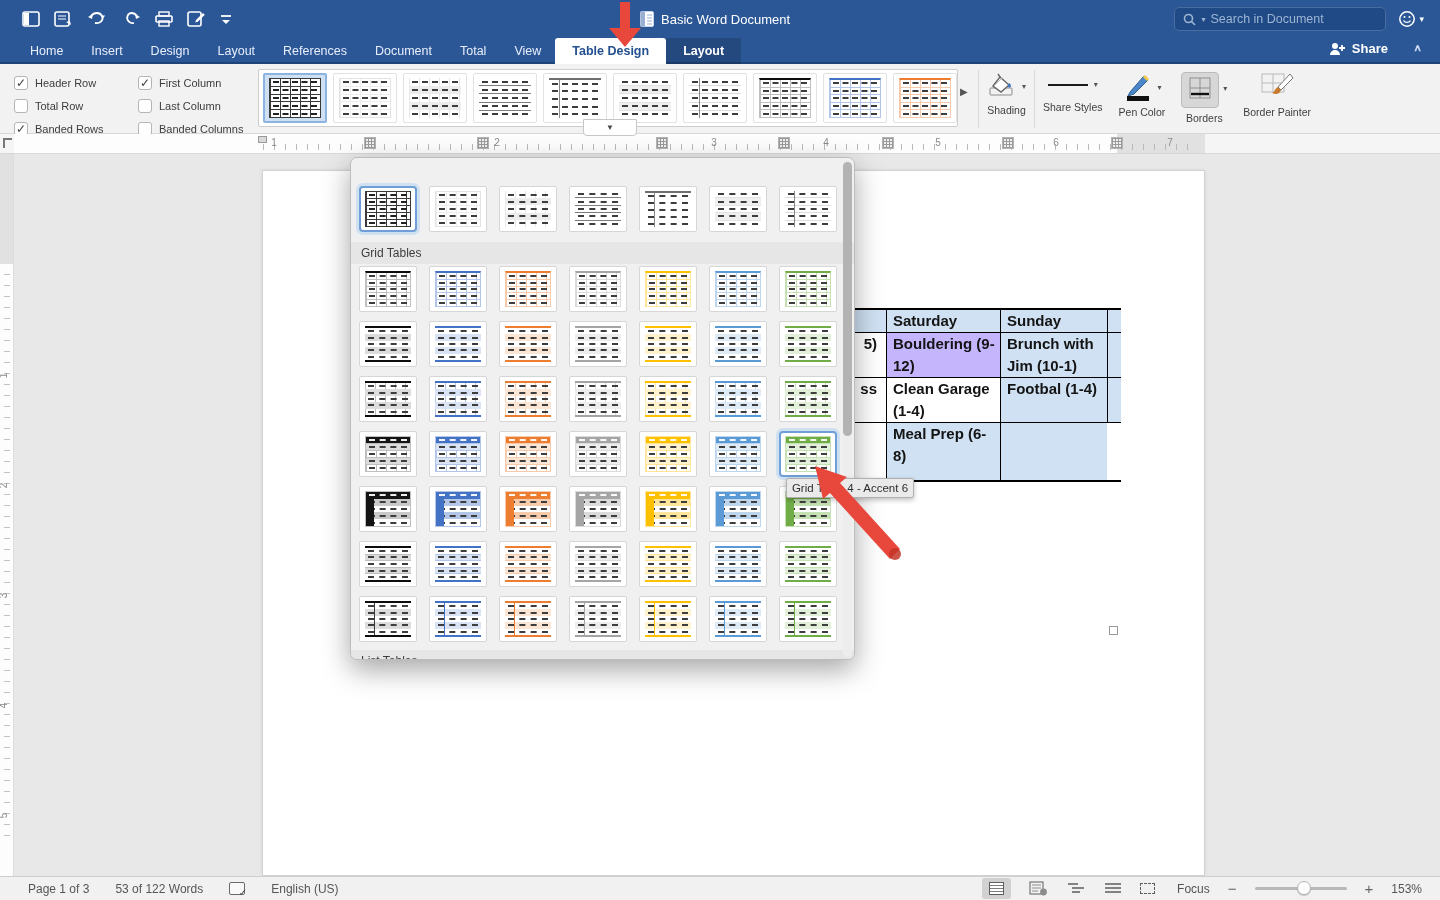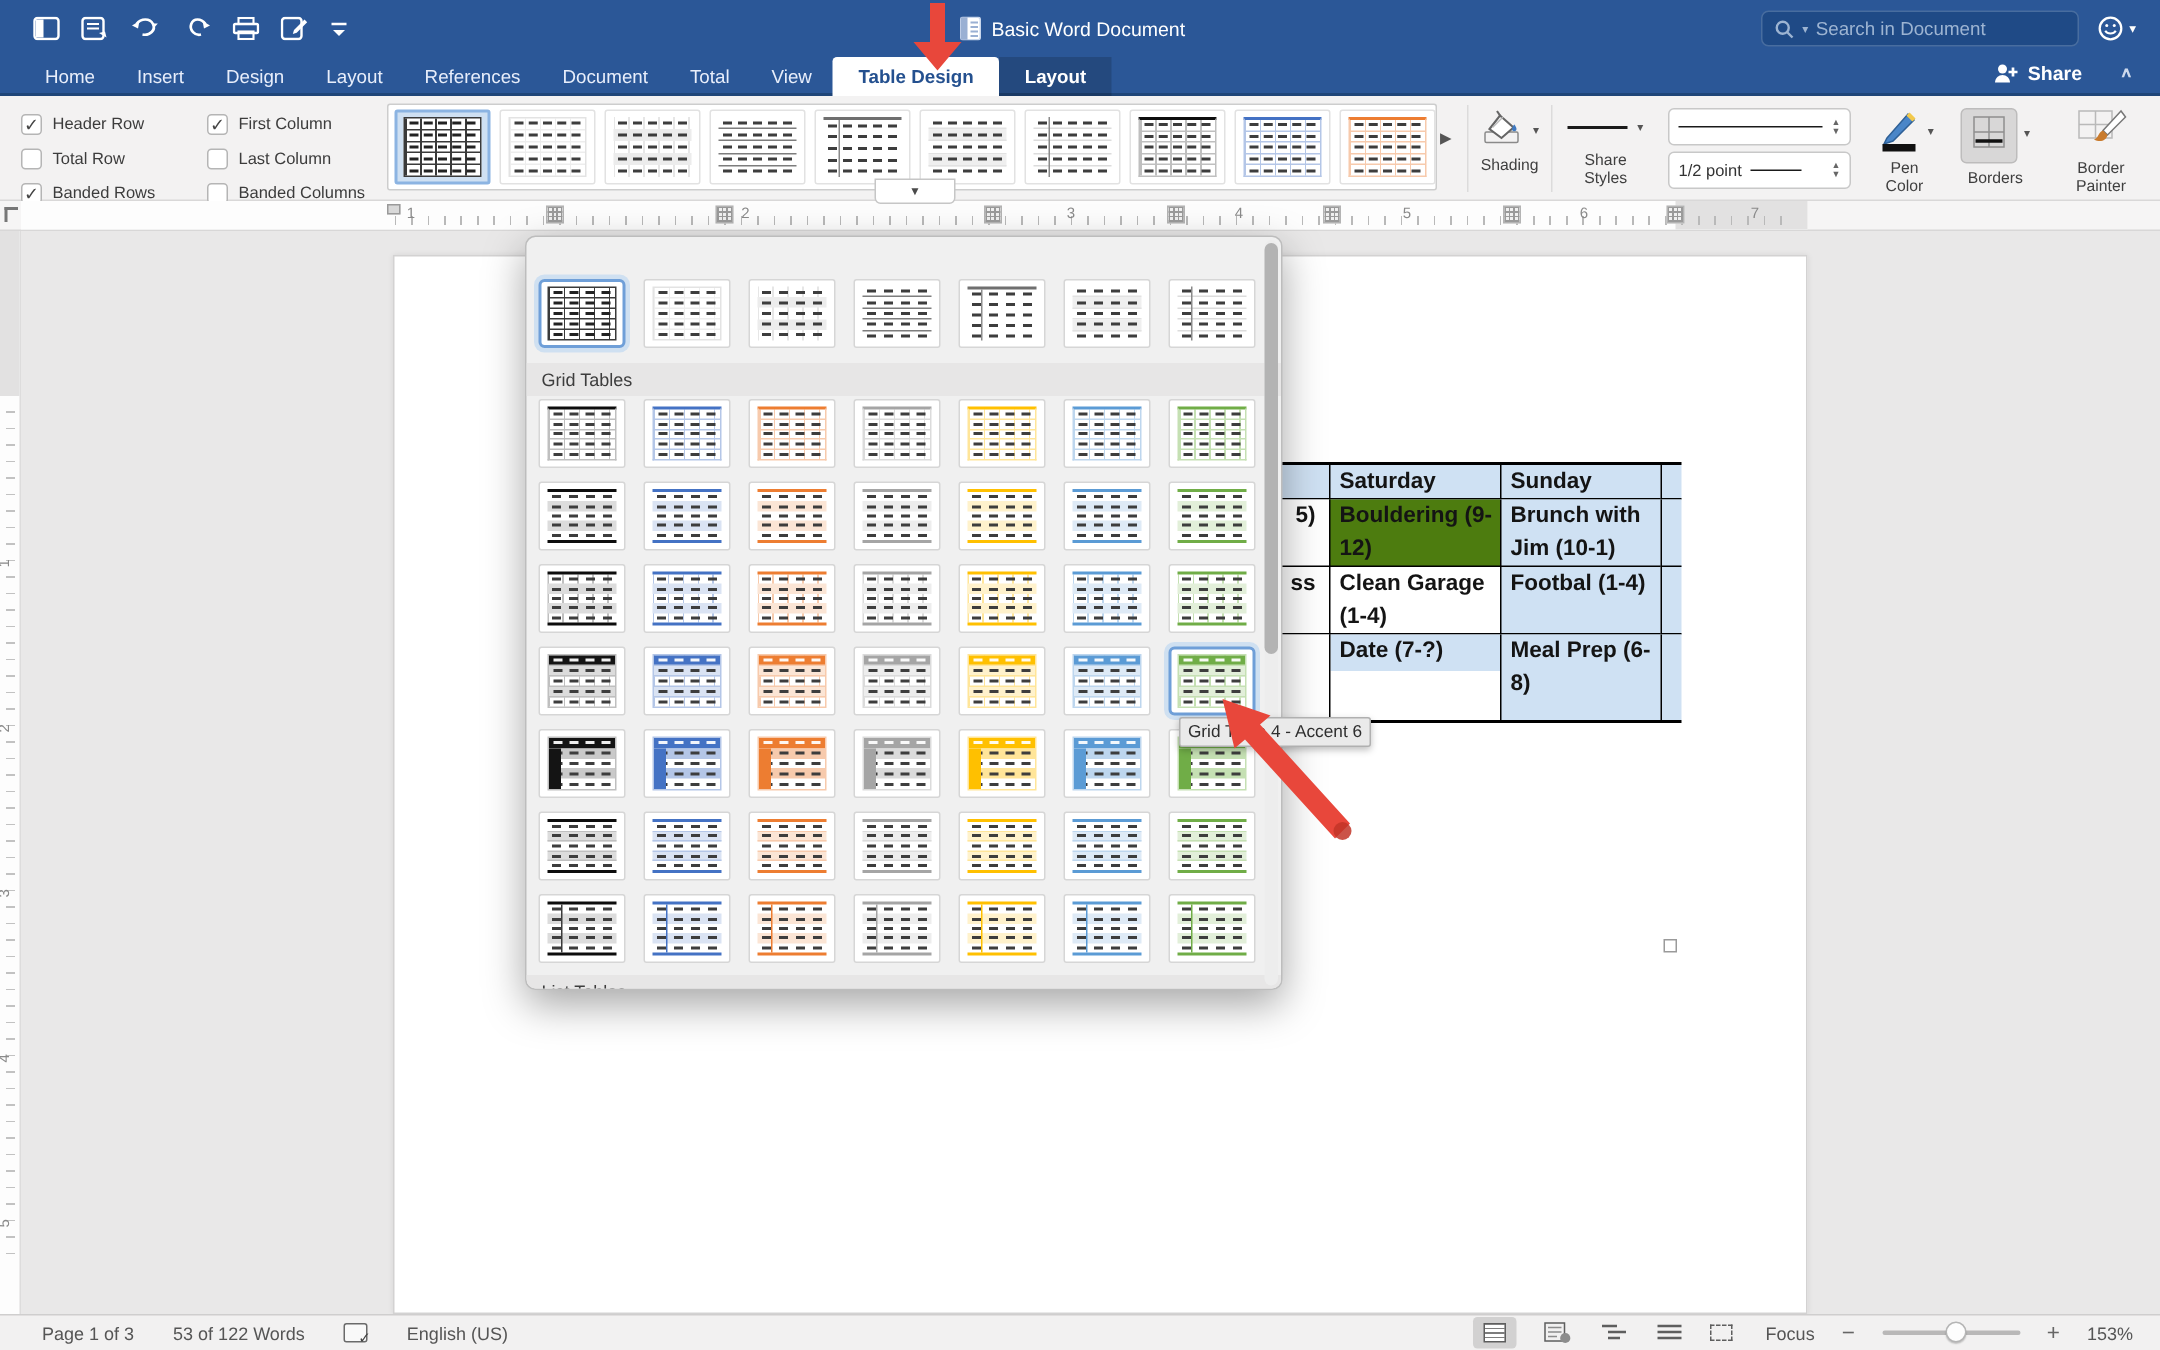--- a/index.html
+++ b/index.html
@@ -355,37 +355,20 @@
         <span class="tlabel">Shading</span>
       </div>
       <div class="vdiv"></div>
       <div class="tool">
         <span style="display:flex;align-items:center;gap:6px;margin-top:8px;">
             <span style="width:40px;height:2px;background:#1a1a1a;"></span>
             <span class="tcaret">▾</span>
           </span>
         <span class="tlabel" style="margin-top:10px;">Share Styles</span>
       </div>
-      <div class="combos">
-        <div class="combo">
-            <span class="hline"></span>
-            <span class="stepper">
-              <span>▲</span>
-              <span>▼</span>
-            </span>
-          </div>
-        <div class="combo">
-            <span>1/2 point</span>
-            <span class="hline" style="max-width:34px;"></span>
-            <span class="stepper">
-              <span>▲</span>
-              <span>▼</span>
-            </span>
-          </div>
-      </div>
       <div class="tool">
         <span style="display:flex;align-items:center;gap:5px;">
           <svg width="30" height="30" viewBox="0 0 30 30">
               <path d="M8 20L22 4l4 4L12 22l-6 2z" fill="#4a86c8" stroke="#2e6096"></path>
               <path d="M22 4l4 4" stroke="#f2c94c" stroke-width="3"></path>
               <rect x="5" y="24" width="22" height="5" fill="#111"></rect>
             </svg>
           <span class="tcaret">▾</span>
         </span>
         <span class="tlabel">Pen Color</span>
@@ -452,29 +435,28 @@
           <span class="vr-num" style="top: 656px;">5</span>
         </div>
     </div>
 
     <div class="dtable" id="dtable">
         <div class="dcell frag" style="height: 23px; border-left: none; background: rgb(207, 225, 243);"></div>
         <div class="dcell" style="height: 23px; background: rgb(207, 225, 243);">Saturday</div>
         <div class="dcell" style="height: 23px; background: rgb(207, 225, 243);">Sunday</div>
         <div class="dcell last" style="height: 23px; background: rgb(207, 225, 243); border-right: none;"></div>
         <div class="dcell frag" style="height: 45px; border-left: none; background: rgb(255, 255, 255);">5)</div>
-        <div class="dcell" style="height: 45px; background: #4d7c0f;">Bouldering (9-12)</div>
+        <div class="dcell" style="height: 45px; background: #c4b5fd;">Bouldering (9-12)</div>
         <div class="dcell" style="height: 45px; background: rgb(207, 225, 243);">Brunch with Jim (10-1)</div>
         <div class="dcell last" style="height: 45px; background: rgb(207, 225, 243); border-right: none;"></div>
         <div class="dcell frag" style="height: 45px; border-left: none; background: rgb(255, 255, 255);">ss</div>
         <div class="dcell" style="height: 45px; background: rgb(255, 255, 255);">Clean Garage (1-4)</div>
         <div class="dcell" style="height: 45px; background: rgb(207, 225, 243);">Footbal (1-4)</div>
         <div class="dcell last" style="height: 45px; background: rgb(207, 225, 243); border-right: none;"></div>
         <div class="dcell drow-end frag" style="height: 57px; border-left: none; background: rgb(255, 255, 255);"></div>
-        <div class="dcell drow-end" style="height: 57px; background: linear-gradient(rgb(207, 225, 243) 0px, rgb(207, 225, 243) 24px, rgb(255, 255, 255) 24px);">Date (7-?)</div>
         <div class="dcell drow-end" style="height: 57px; background: rgb(207, 225, 243);">Meal Prep (6-8)</div>
         <div class="dcell last drow-end" style="height: 57px; background: rgb(207, 225, 243); border-right: none;"></div>
       </div>
     <div class="handle"></div>
 
     <div class="panel" id="panel">
       <div class="sect" style="top:84px;">
           <span>Grid Tables</span>
         </div>
       <div class="sect" style="top:492px;">

